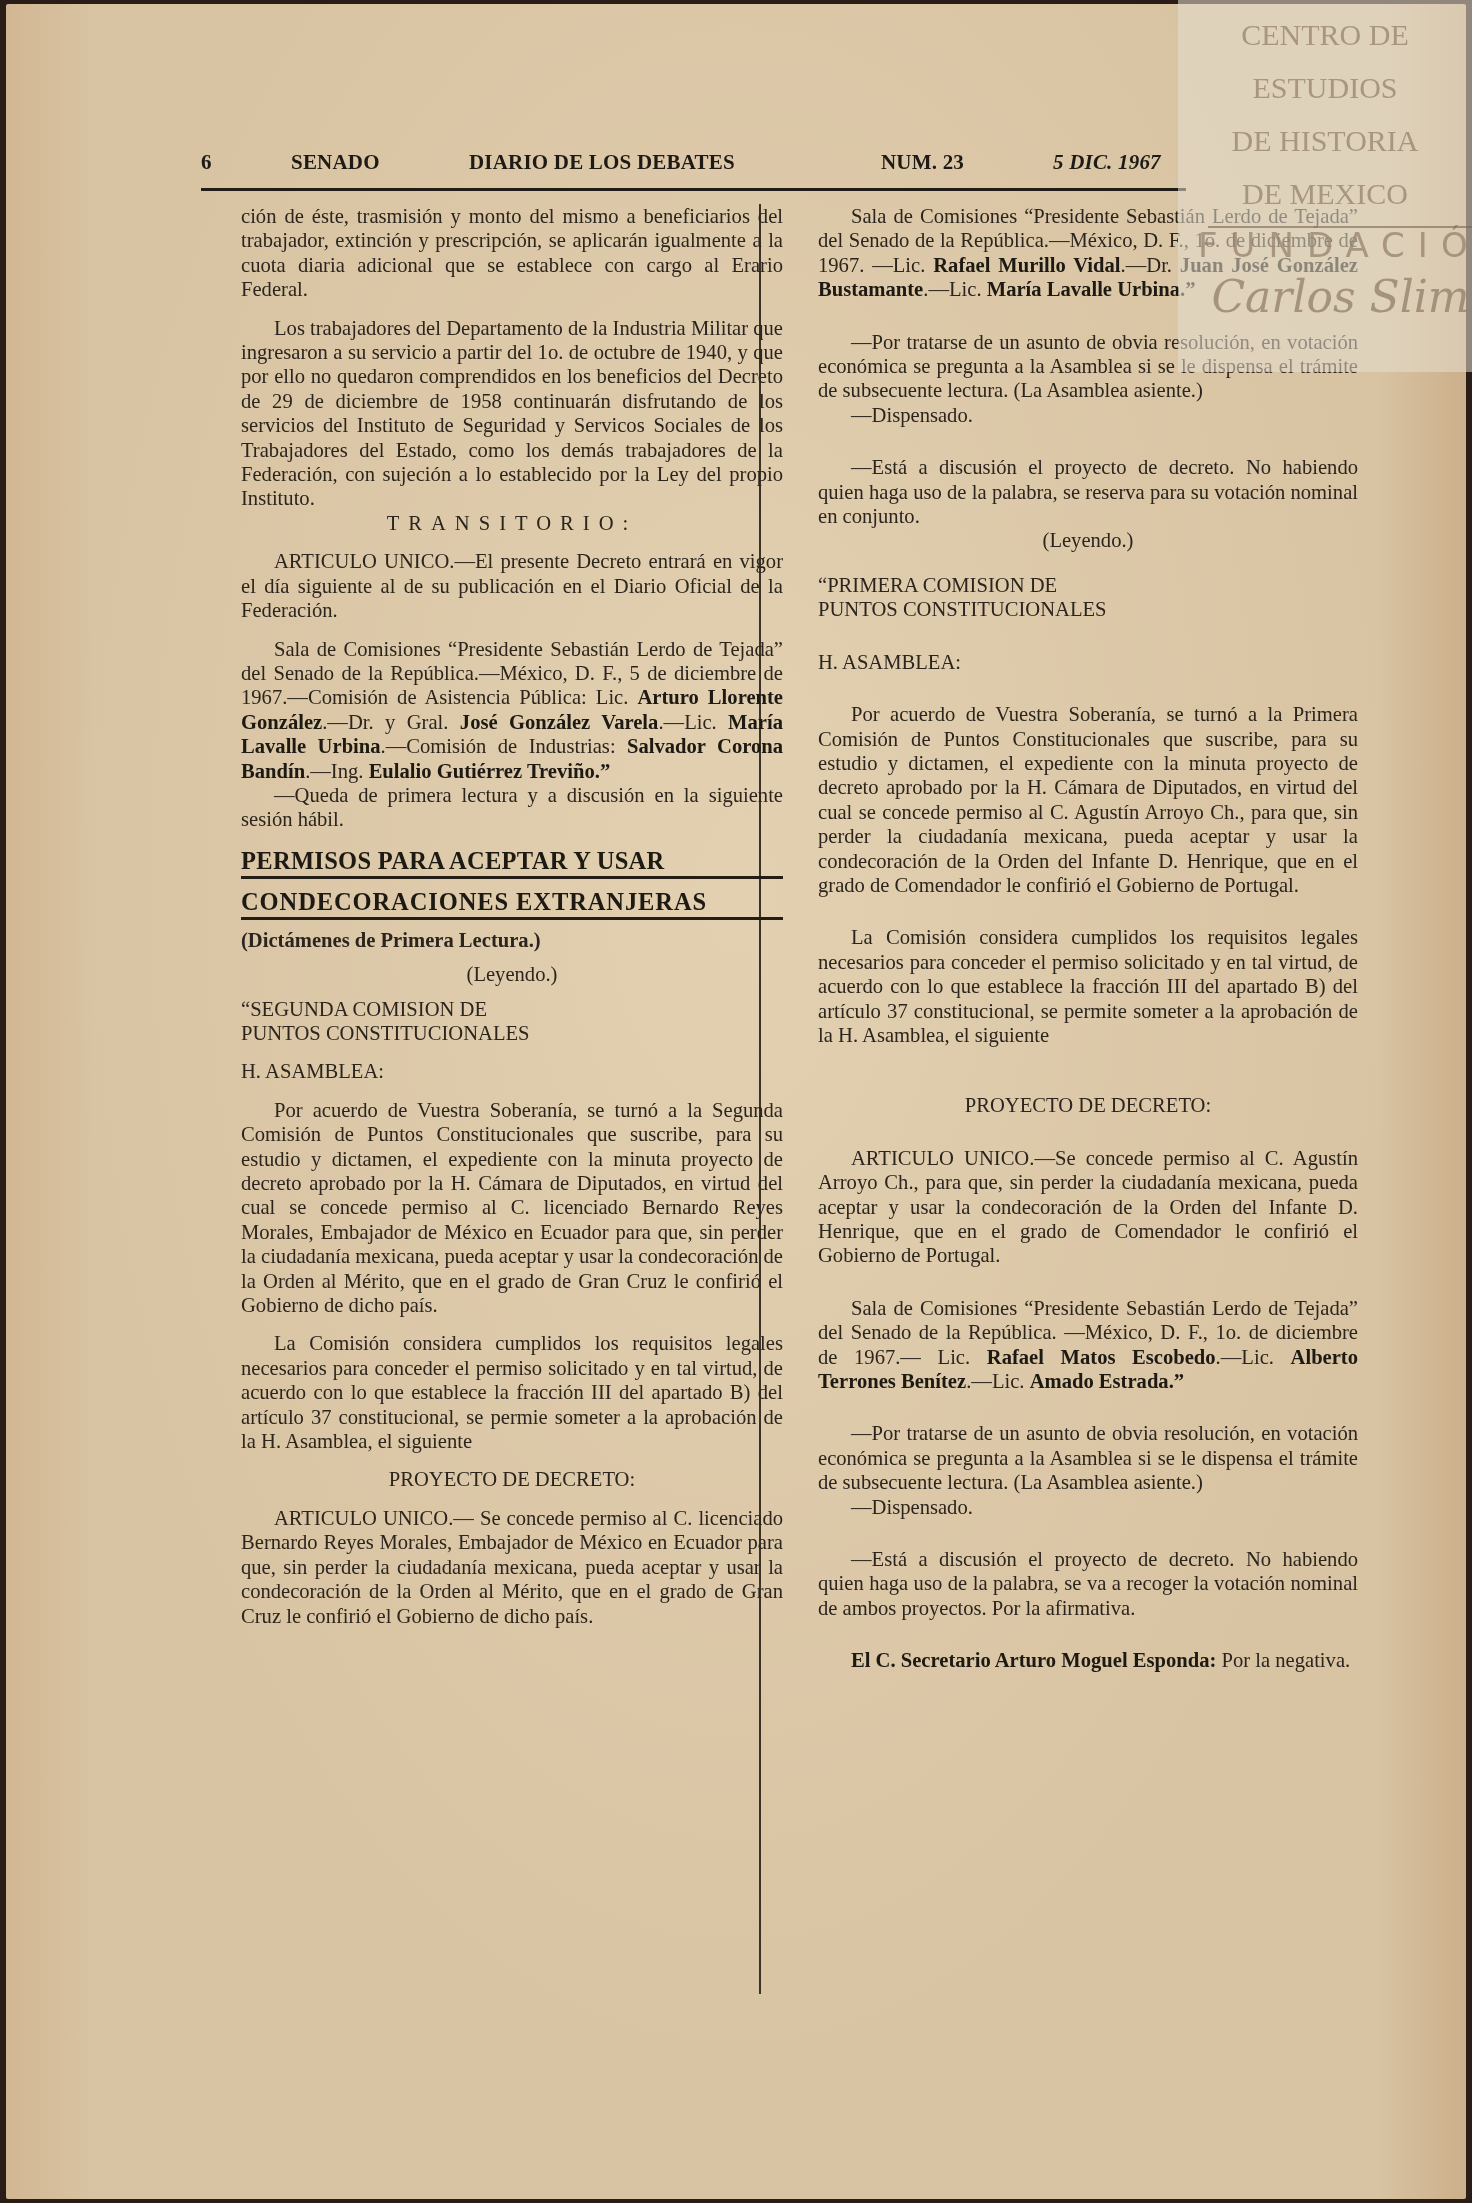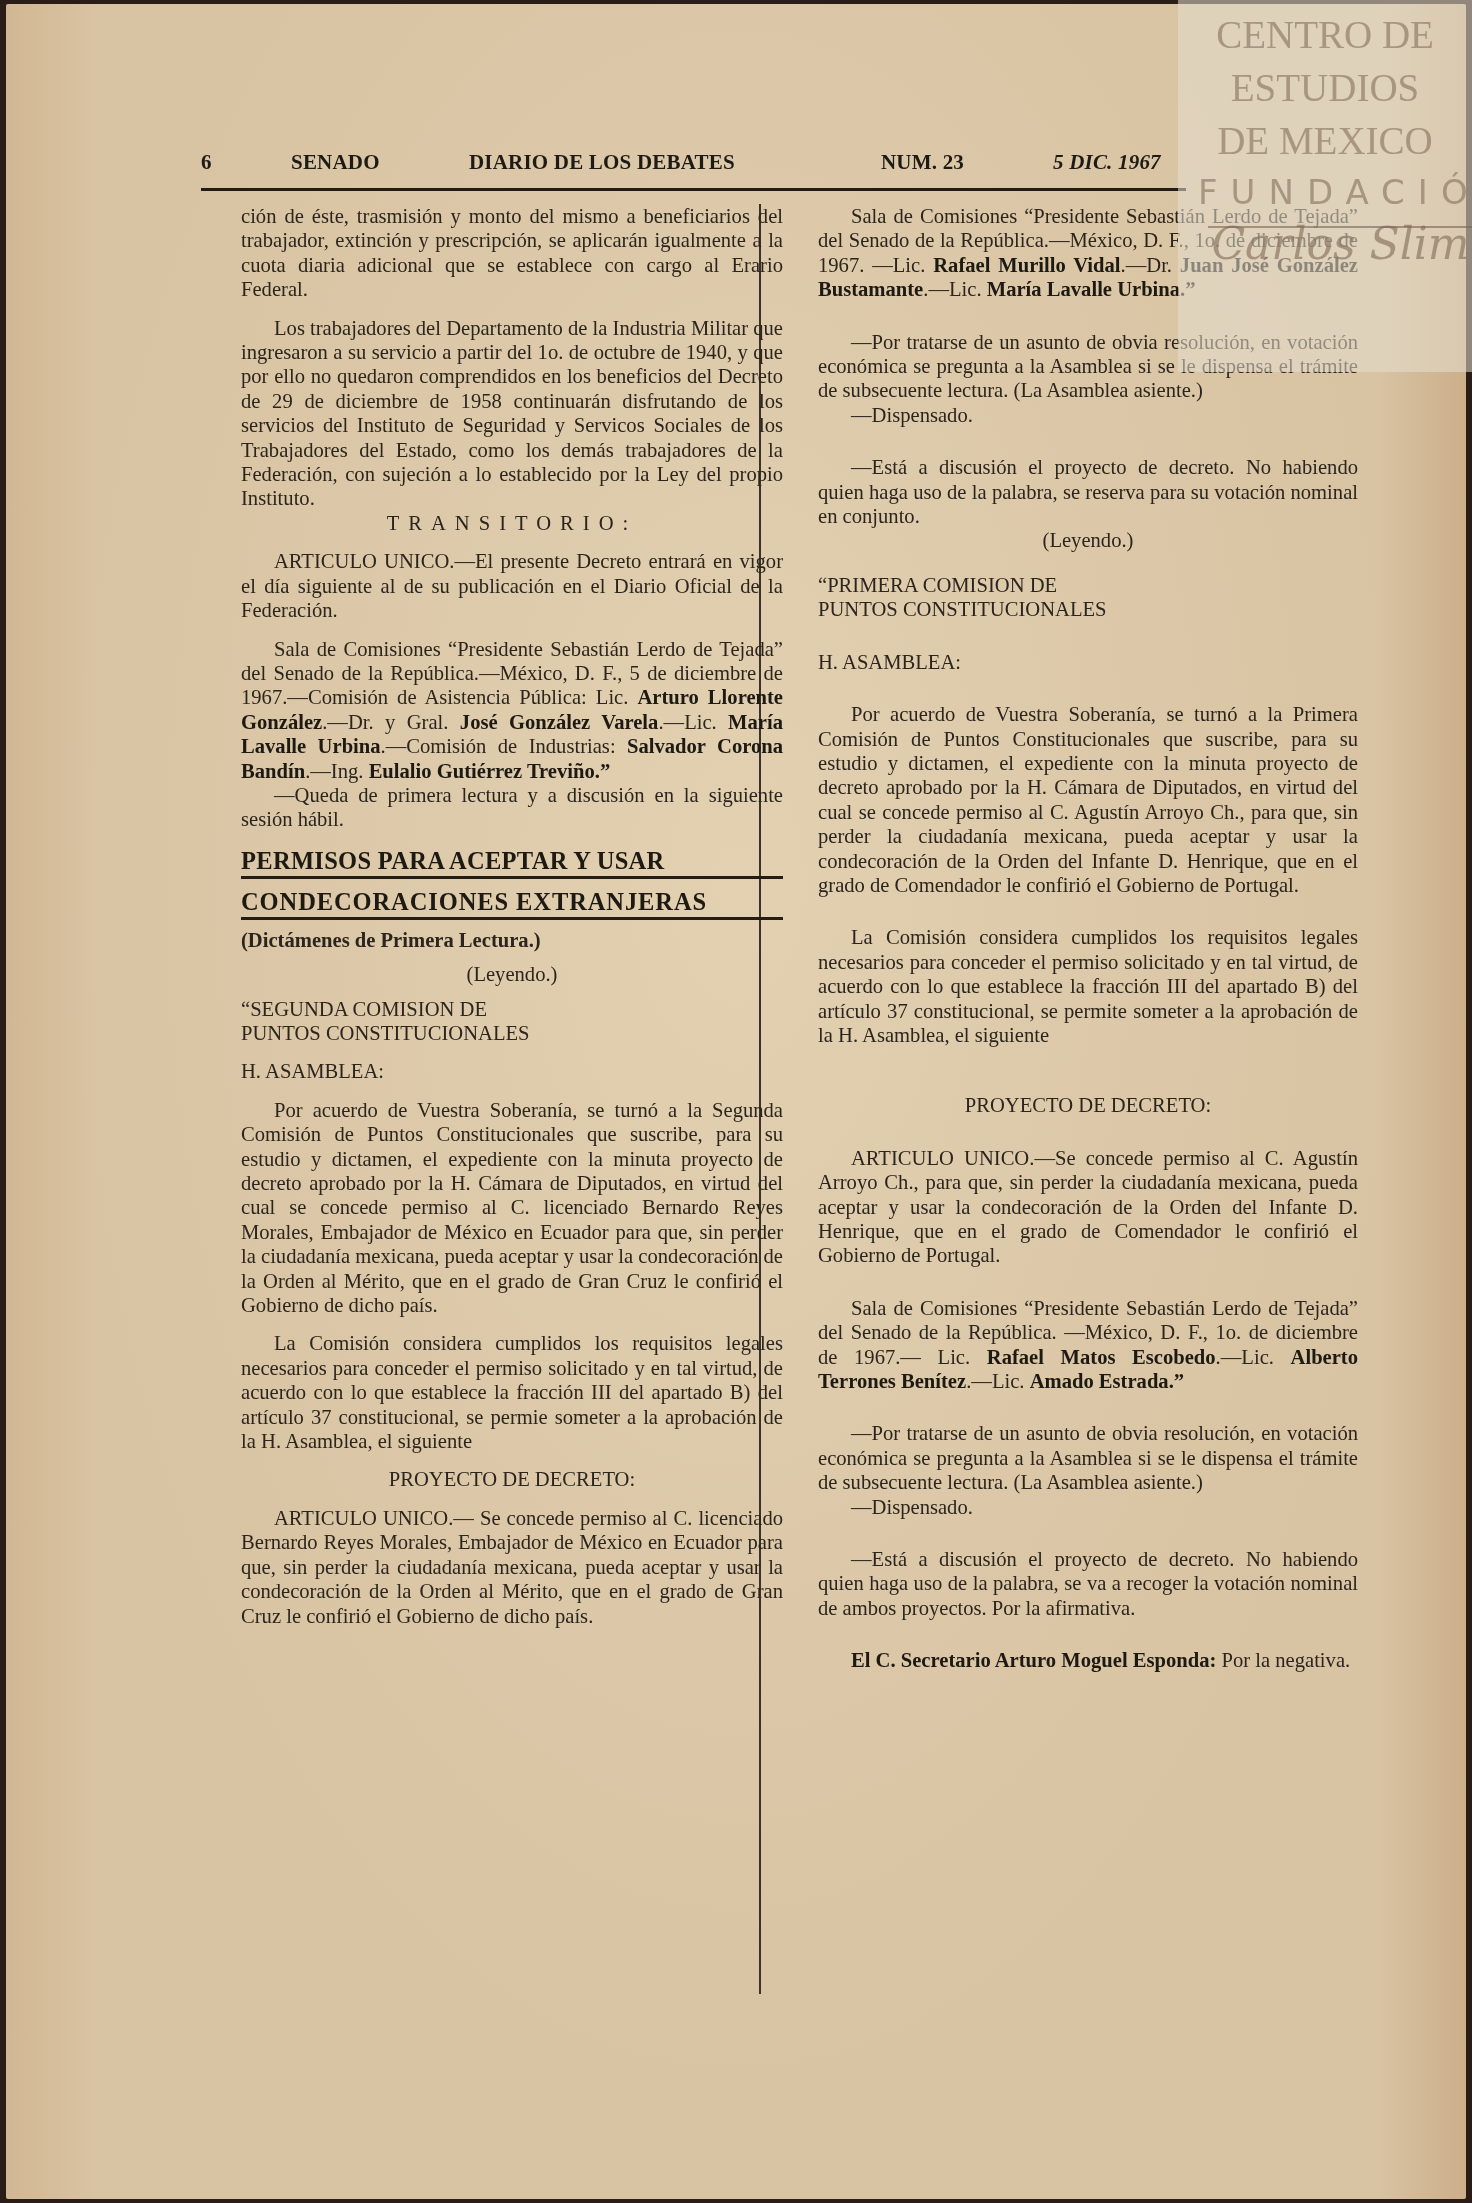--- a/index.html
+++ b/index.html
@@ -57,21 +57,21 @@
   }
   .section-title.second { margin-top:8px; letter-spacing:0.9px; }
   .subhead { font-weight:bold; }
   .watermark {
     position:absolute; left:1178px; top:0px; width:294px; height:372px;
     background:rgba(230,222,208,0.55);
     color:rgba(150,130,110,0.75);
     font-family:"Liberation Serif","DejaVu Serif",serif;
     text-align:center;
   }
-  .wm-line { font-size:39px; line-height:53px; white-space:nowrap; }
+  .wm-line { font-size:30px; line-height:53px; white-space:nowrap; }
   .wm-l1 { margin-top:8px; }
   .wm-fund {
     font-family:"DejaVu Sans","Liberation Sans",sans-serif;
     font-size:34px; letter-spacing:13px; line-height:50px; margin-left:20px;
   }
   .wm-sig {
     font-family:"DejaVu Serif",serif; font-style:italic;
     font-size:44px; line-height:54px; margin-left:31px; color:rgba(140,120,100,0.7);
   }
   .wm-rule {
@@ -132,17 +132,18 @@
     <p class="ind gap-l">—Por tratarse de un asunto de obvia resolución, en votación económica se pregunta a la Asamblea si se le dispensa el trámite de subsecuente lectura. (La Asamblea asiente.)</p>
     <p class="ind">—Dispensado.</p>
     <p class="ind gap-l">—Está a discusión el proyecto de decreto. No habiendo quien haga uso de la palabra, se va a recoger la votación nominal de ambos proyectos. Por la afirmativa.</p>
     <p class="ind gap-l"><b>El C. Secretario Arturo Moguel Esponda:</b> <span>Por la negativa.</span></p>
   </div>
 </div>
 
 <div class="watermark">
   <div class="wm-line wm-l1">CENTRO DE</div>
   <div class="wm-line">ESTUDIOS</div>
+  <div class="wm-line">DE HISTORIA</div>
   <div class="wm-line">DE MEXICO</div>
   <div class="wm-rule"></div>
   <div class="wm-fund">FUNDACIÓN</div>
   <div class="wm-sig">Carlos Slim</div>
 </div>
 
 </body></html>

